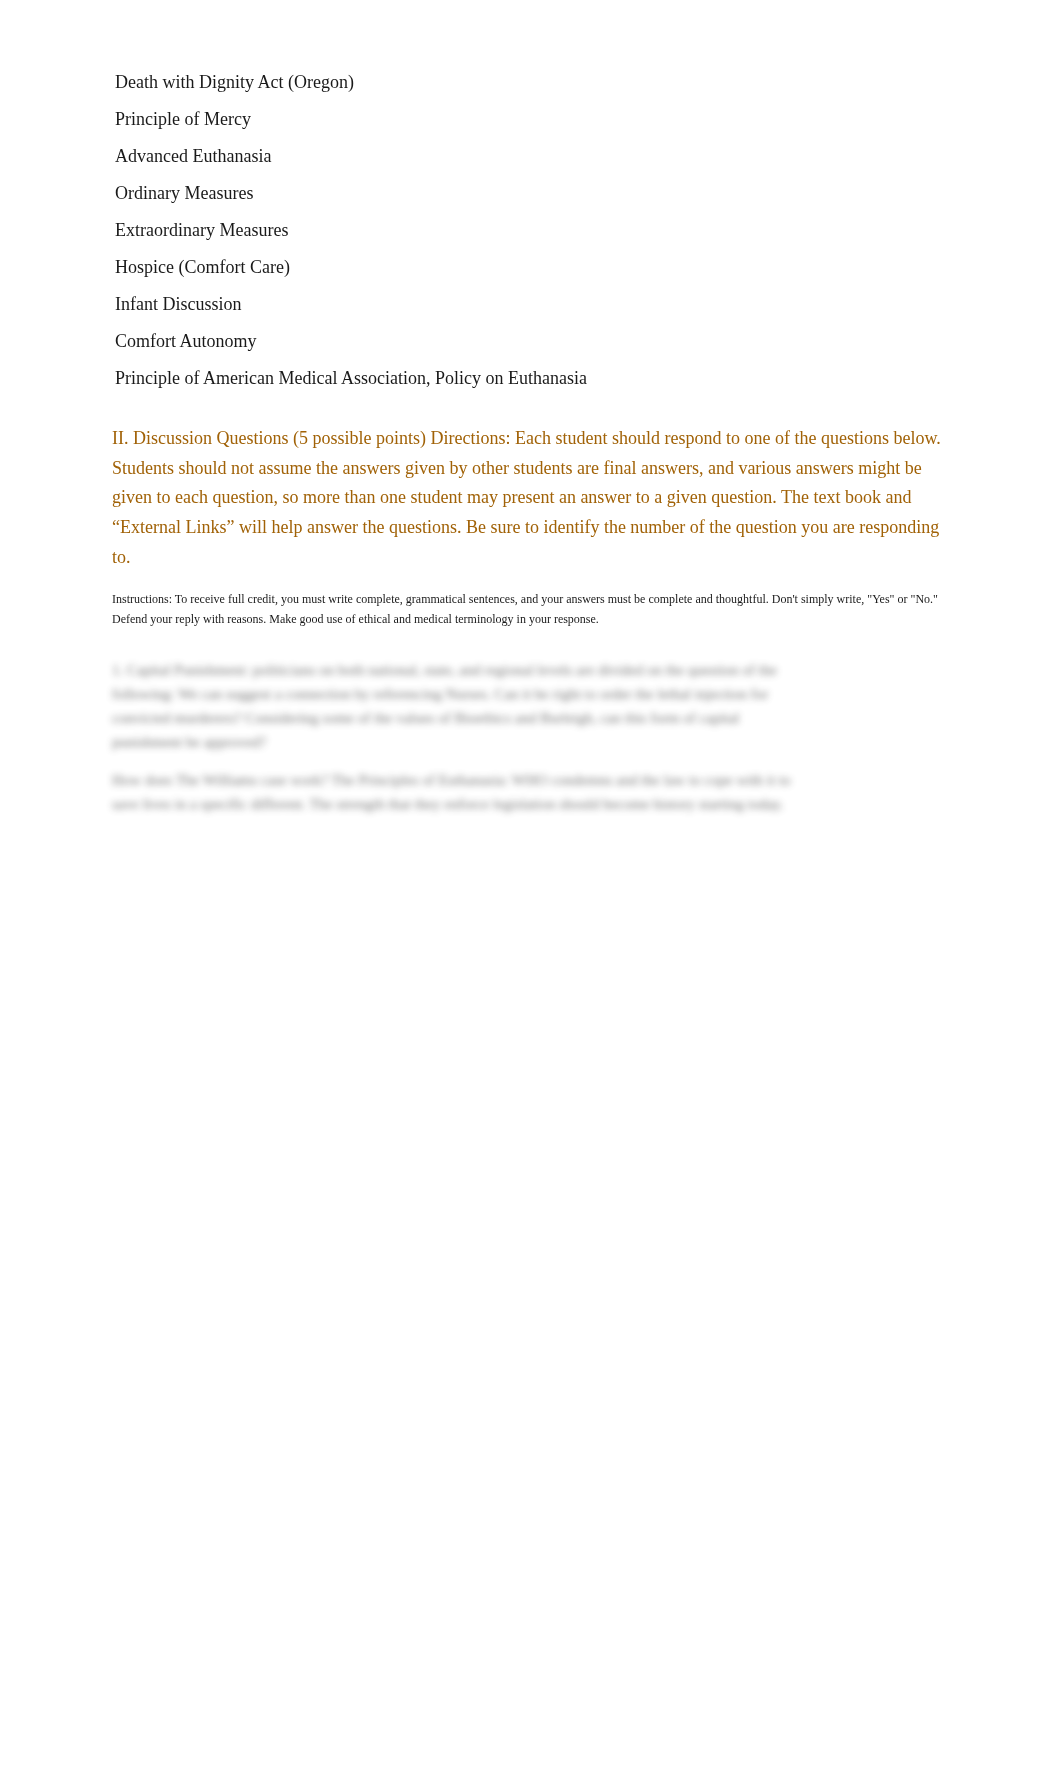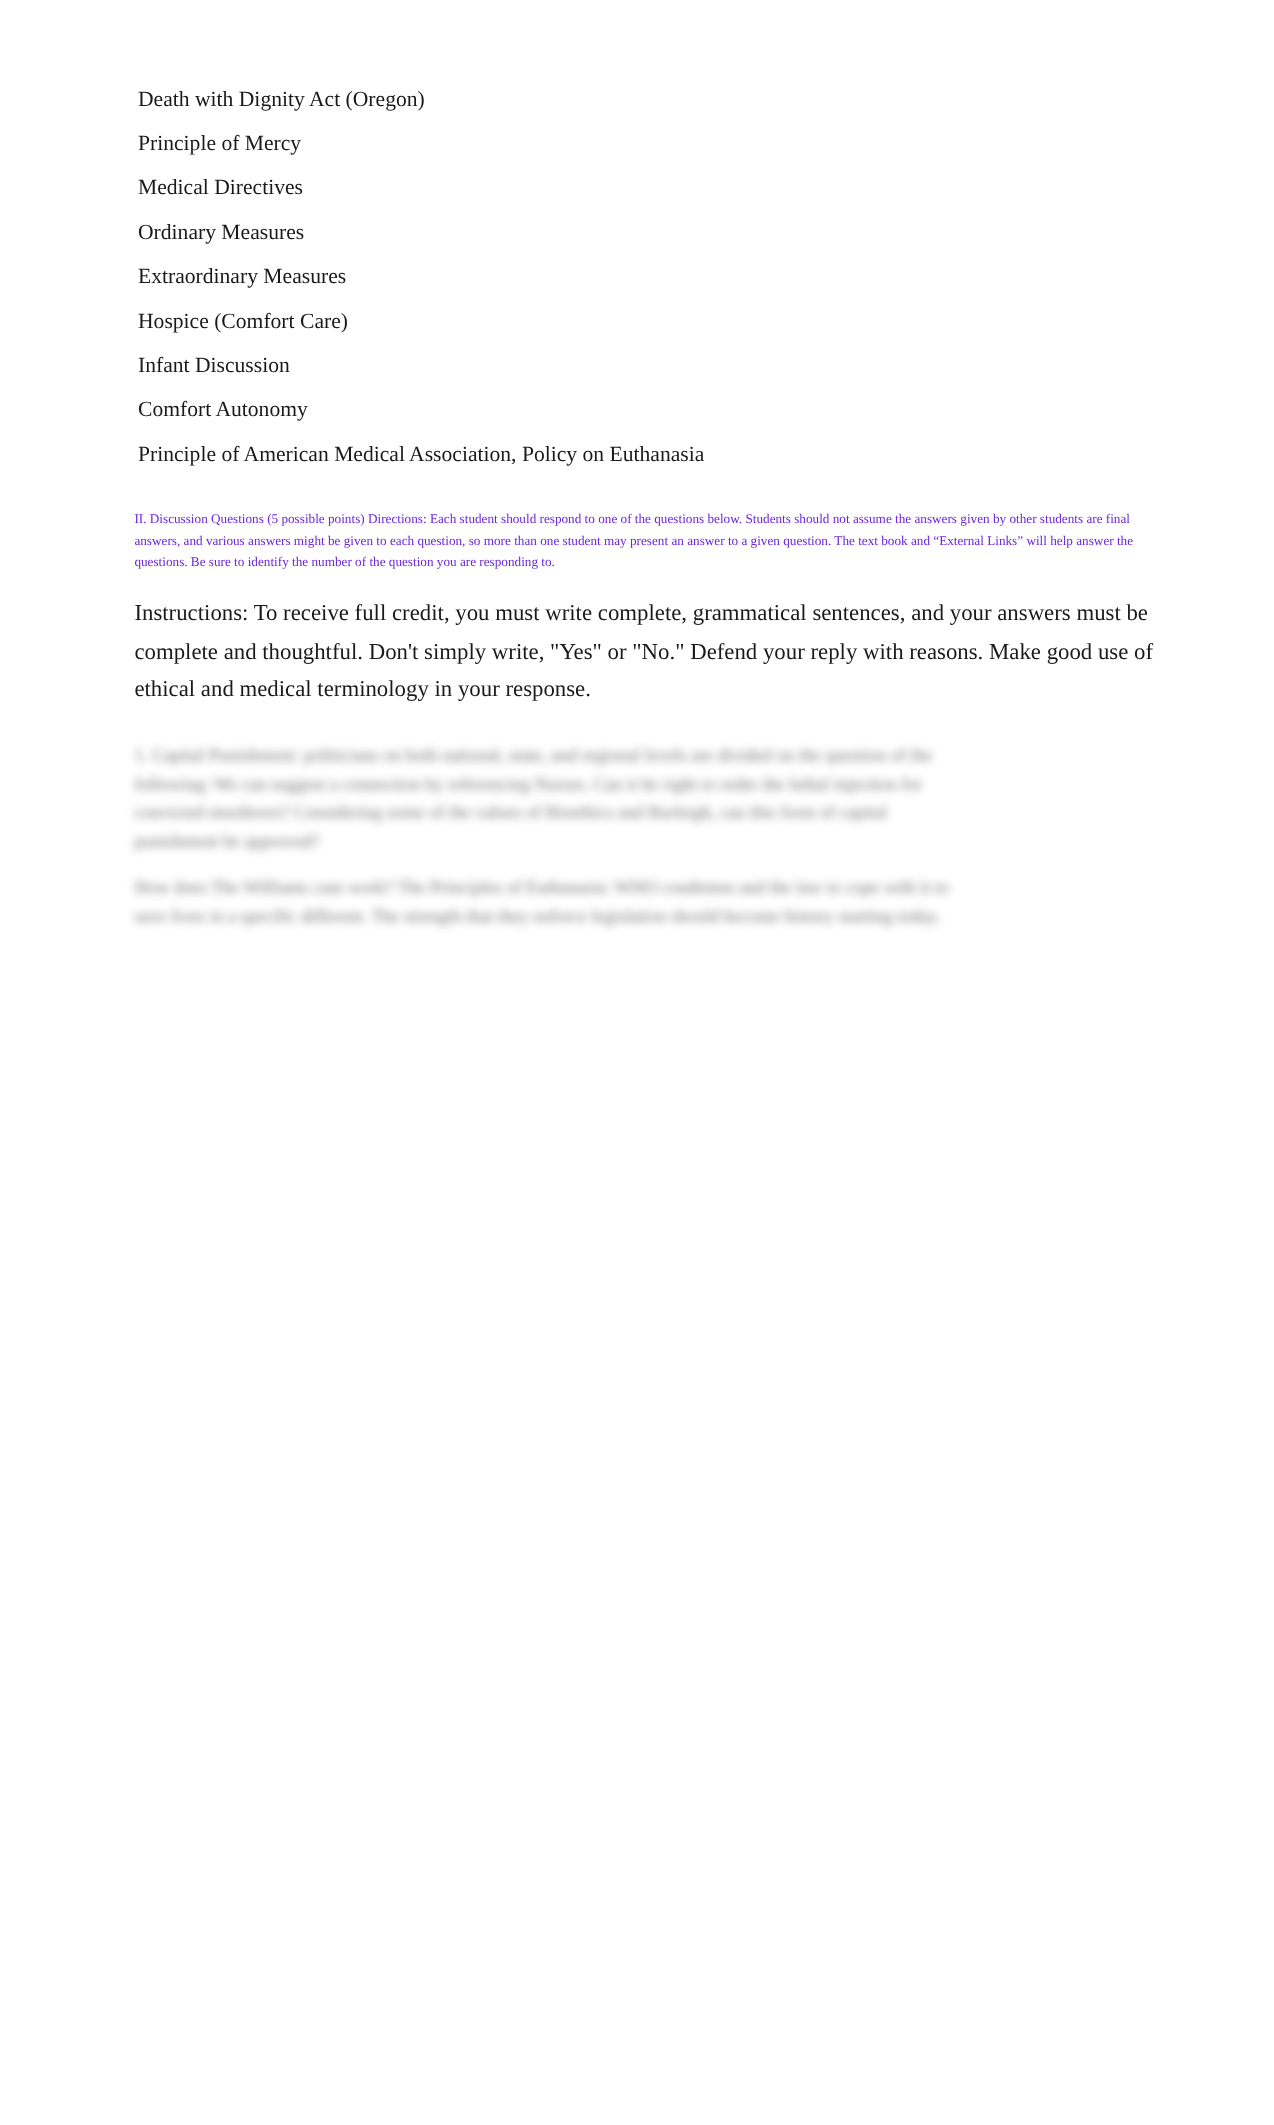--- a/index.html
+++ b/index.html
@@ -30,29 +30,29 @@
 
     .topic-item .highlight-blue {
       color: #1a55aa;
     }
 
     .section-block {
       margin-top: 32px;
     }
 
     .discussion-text {
-      font-size: 11px;
+      font-size: 18px;
       line-height: 1.65;
-      color: #6d28d9;
+      color: #a16207;
       margin-bottom: 18px;
       text-align: left;
     }
 
     .instructions-text {
-      font-size: 19px;
+      font-size: 12px;
       line-height: 1.65;
       color: #1a1a1a;
       margin-bottom: 28px;
     }
 
     .blurred-section {
       margin-top: 20px;
       filter: blur(3.5px);
       opacity: 0.7;
       user-select: none;
@@ -74,21 +74,21 @@
   <div class="topic-item">
     <span>Death with Dignity Act (Oregon)</span>
   </div>
 
 
   <div class="topic-item">
     <span>Principle of Mercy</span>
   </div>
 
   <div class="topic-item">
-    <span>Medical Directives</span>
+    <span>Advanced Euthanasia</span>
   </div>
 
   <div class="topic-item">
     <span>Ordinary Measures</span>
   </div>
 
   <div class="topic-item">
     <span>Extraordinary Measures</span>
   </div>
 

